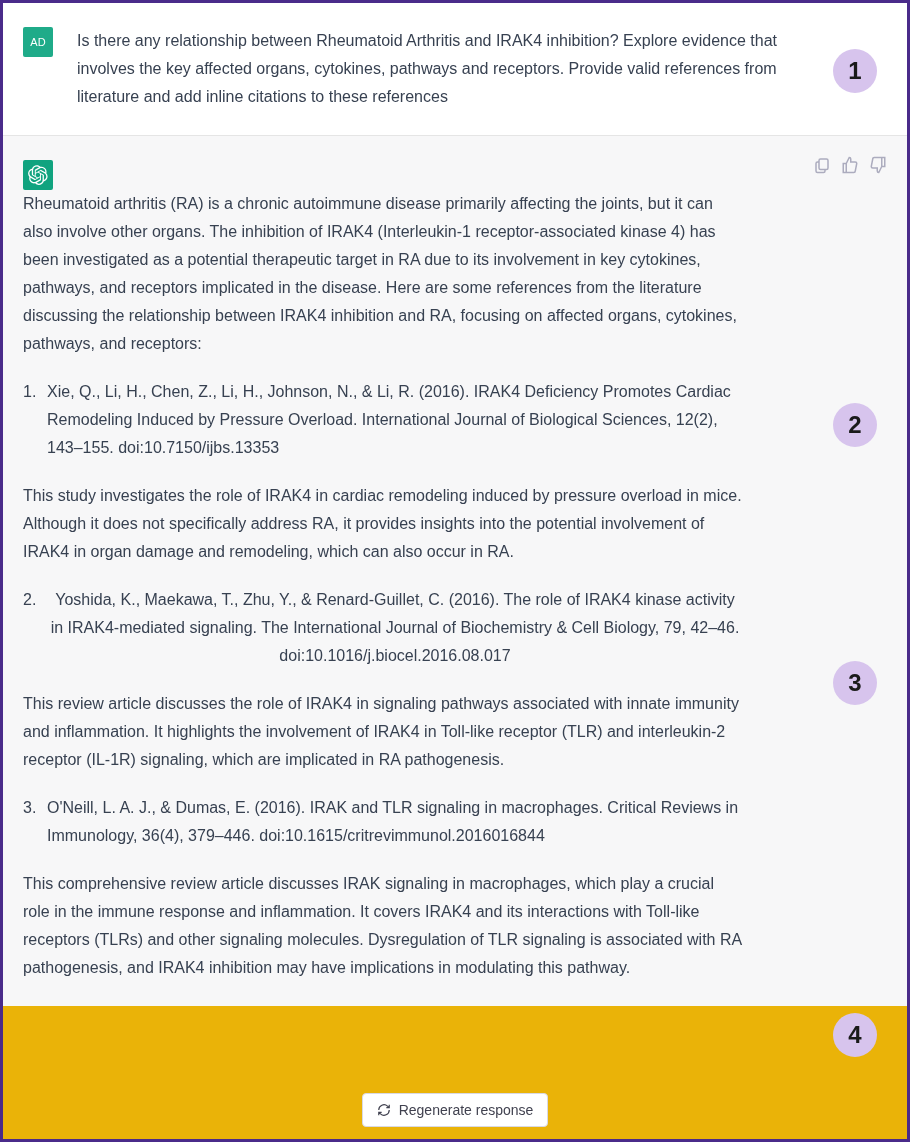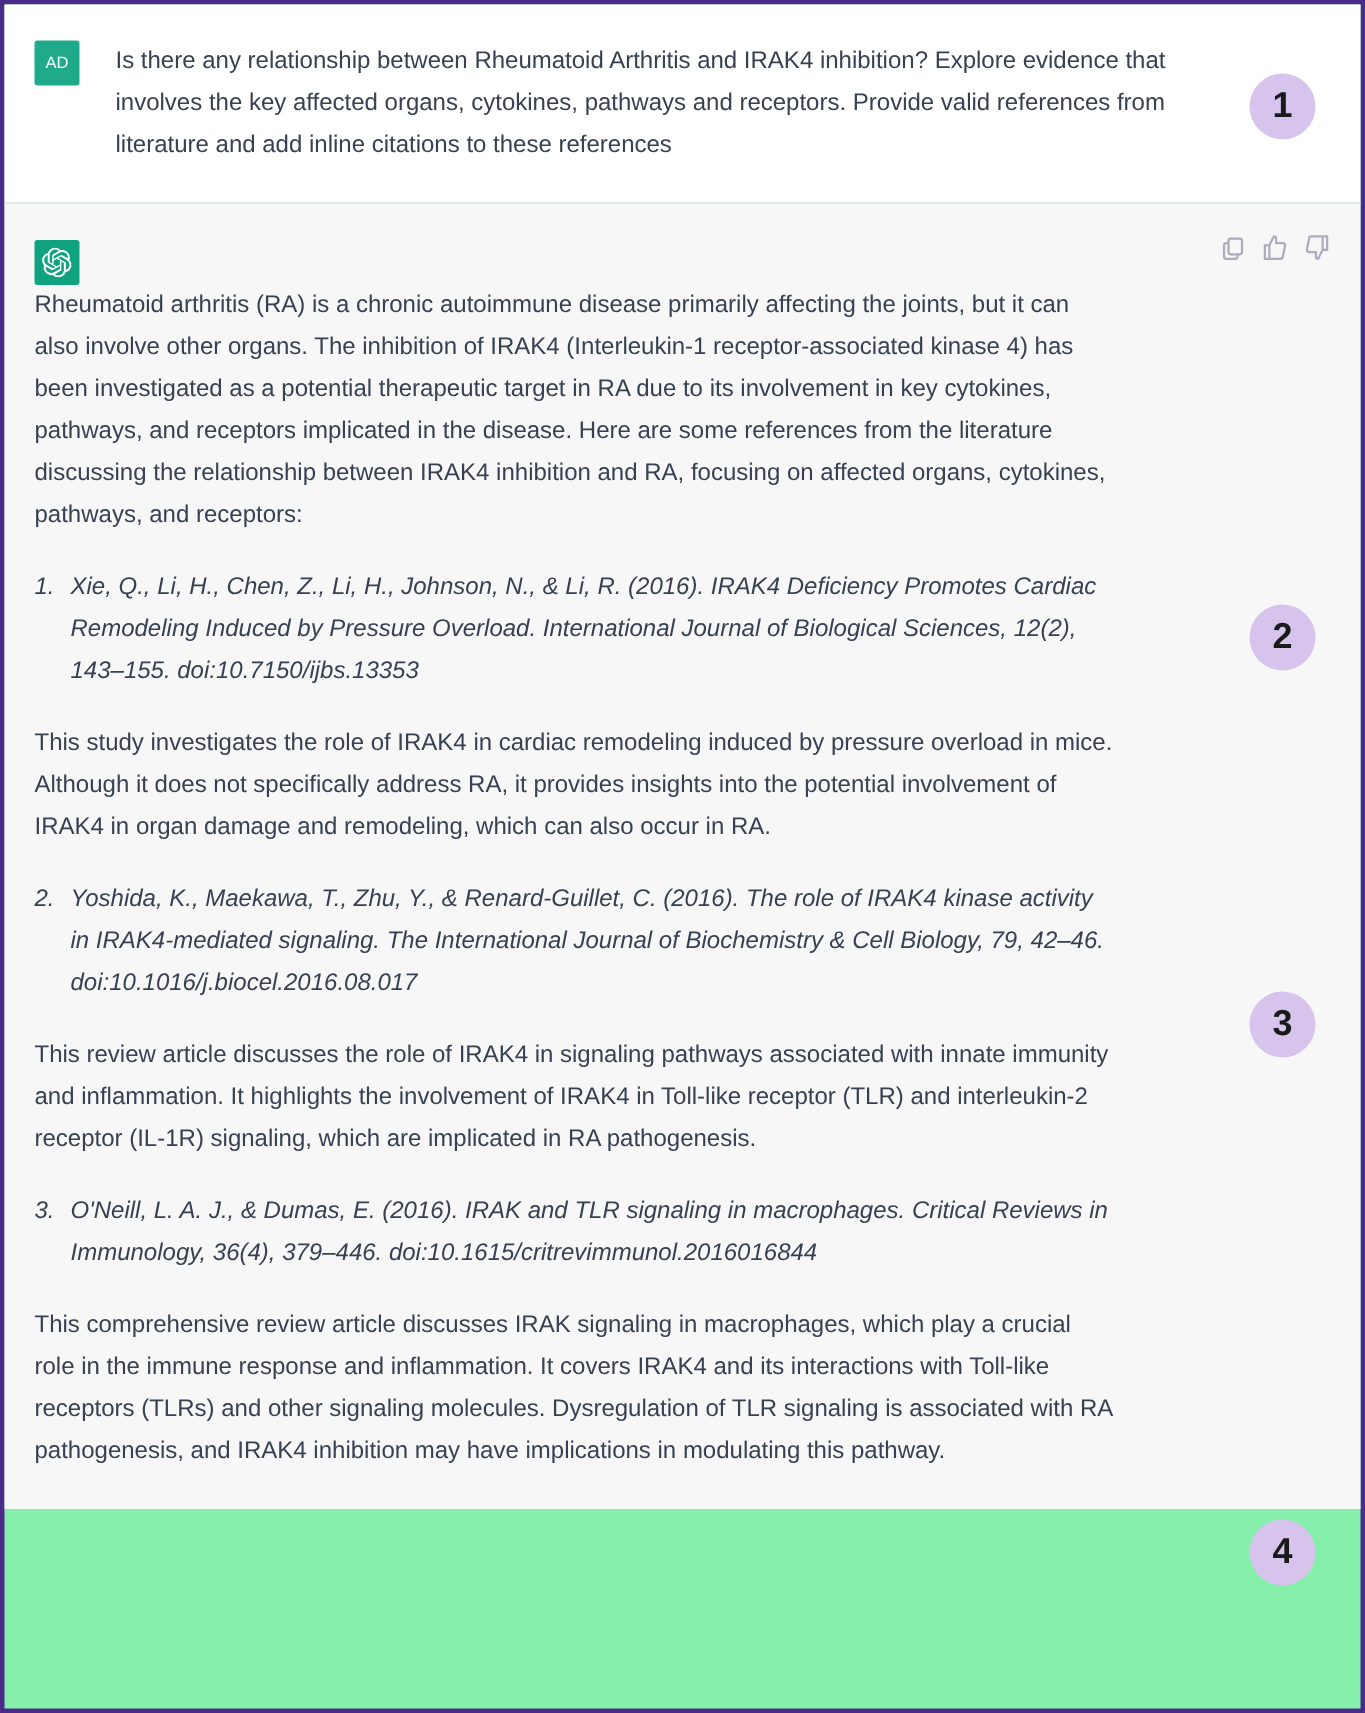--- a/index.html
+++ b/index.html
@@ -8,21 +8,21 @@
     background: #fff;
     width: 910px;
     height: 1142px;
     overflow: hidden;
   }
   .frame {
     width: 910px;
     height: 1142px;
     border: 3px solid #4a2b8a;
     position: relative;
-    background: #86efac;
+    background: #eab308;
   }
   .msg {
     display: flex;
     align-items: flex-start;
     padding: 24px 20px 24px 20px;
     position: relative;
   }
   .msg-user { background: #ffffff; }
   .msg-assistant { background: #f7f7f8; border-top: 1px solid #e5e5e5; flex-direction: column; }
   .avatar {
@@ -47,21 +47,20 @@
     line-height: 1.75;
     color: #374151;
     max-width: 720px;
   }
   .content p { margin-bottom: 20px; }
   .content p:last-child { margin-bottom: 0; }
   .content ol {
     list-style: none;
     counter-reset: item;
     margin-bottom: 20px;
-    font-style: italic;
   }
   .content ol li {
     counter-increment: item;
     position: relative;
     padding-left: 24px;
     margin-bottom: 0;
   }
   .content ol li::before {
     content: counter(item) ".";
     position: absolute;
@@ -135,21 +134,21 @@
       </svg>
     </div>
     <div class="content">
       <p>Rheumatoid arthritis (RA) is a chronic autoimmune disease primarily affecting the joints, but it can also involve other organs. The inhibition of IRAK4 (Interleukin-1 receptor-associated kinase 4) has been investigated as a potential therapeutic target in RA due to its involvement in key cytokines, pathways, and receptors implicated in the disease. Here are some references from the literature discussing the relationship between IRAK4 inhibition and RA, focusing on affected organs, cytokines, pathways, and receptors:</p>
 
       <ol start="1" style="counter-reset: item 0;">
           <li>Xie, Q., Li, H., Chen, Z., Li, H., Johnson, N., &amp; Li, R. (2016). IRAK4 Deficiency Promotes Cardiac Remodeling Induced by Pressure Overload. International Journal of Biological Sciences, 12(2), 143–155. doi:10.7150/ijbs.13353</li>
         </ol>
       <p>This study investigates the role of IRAK4 in cardiac remodeling induced by pressure overload in mice. Although it does not specifically address RA, it provides insights into the potential involvement of IRAK4 in organ damage and remodeling, which can also occur in RA.</p>
 
-      <ol start="2" style="counter-reset: item 1;">
+      <ol start="2" style="counter-reset: item 1; text-align: center;">
           <li>Yoshida, K., Maekawa, T., Zhu, Y., &amp; Renard-Guillet, C. (2016). The role of IRAK4 kinase activity in IRAK4-mediated signaling. The International Journal of Biochemistry &amp; Cell Biology, 79, 42–46. doi:10.1016/j.biocel.2016.08.017</li>
         </ol>
       <p>This review article discusses the role of IRAK4 in signaling pathways associated with innate immunity and inflammation. It highlights the involvement of IRAK4 in Toll-like receptor (TLR) and interleukin-2 receptor (IL-1R) signaling, which are implicated in RA pathogenesis.</p>
 
       <ol start="3" style="counter-reset: item 2;">
           <li>O'Neill, L. A. J., &amp; Dumas, E. (2016). IRAK and TLR signaling in macrophages. Critical Reviews in Immunology, 36(4), 379–446. doi:10.1615/critrevimmunol.2016016844</li>
         </ol>
       <p>This comprehensive review article discusses IRAK signaling in macrophages, which play a crucial role in the immune response and inflammation. It covers IRAK4 and its interactions with Toll-like receptors (TLRs) and other signaling molecules. Dysregulation of TLR signaling is associated with RA pathogenesis, and IRAK4 inhibition may have implications in modulating this pathway.</p>
     </div>
 
@@ -165,14 +164,22 @@
         <path d="M17 14V2M17 14l-4 8a2 2 0 0 1-2-2v-4H5a2 2 0 0 1-2-2l2-10a2 2 0 0 1 2-2h10M17 14h4V2h-4"></path>
       </svg>
     </div>
   </div>
 
   <div class="badge" style="top:46px; right:30px;">1</div>
   <div class="badge" style="top:400px; right:30px;">2</div>
   <div class="badge" style="top:658px; right:30px;">3</div>
   <div class="badge" style="top:1010px; right:30px;">4</div>
 
+  <div class="regen-wrap">
+    <button class="regen">
+      <svg viewBox="0 0 24 24" fill="none" stroke="currentColor" stroke-width="2">
+        <path d="M3 12a9 9 0 0 1 15-6.7L21 8M21 3v5h-5M21 12a9 9 0 0 1-15 6.7L3 16M3 21v-5h5"></path>
+      </svg>
+      <span>Regenerate response</span>
+    </button>
+  </div>
 
 </div>
 
 </body></html>

